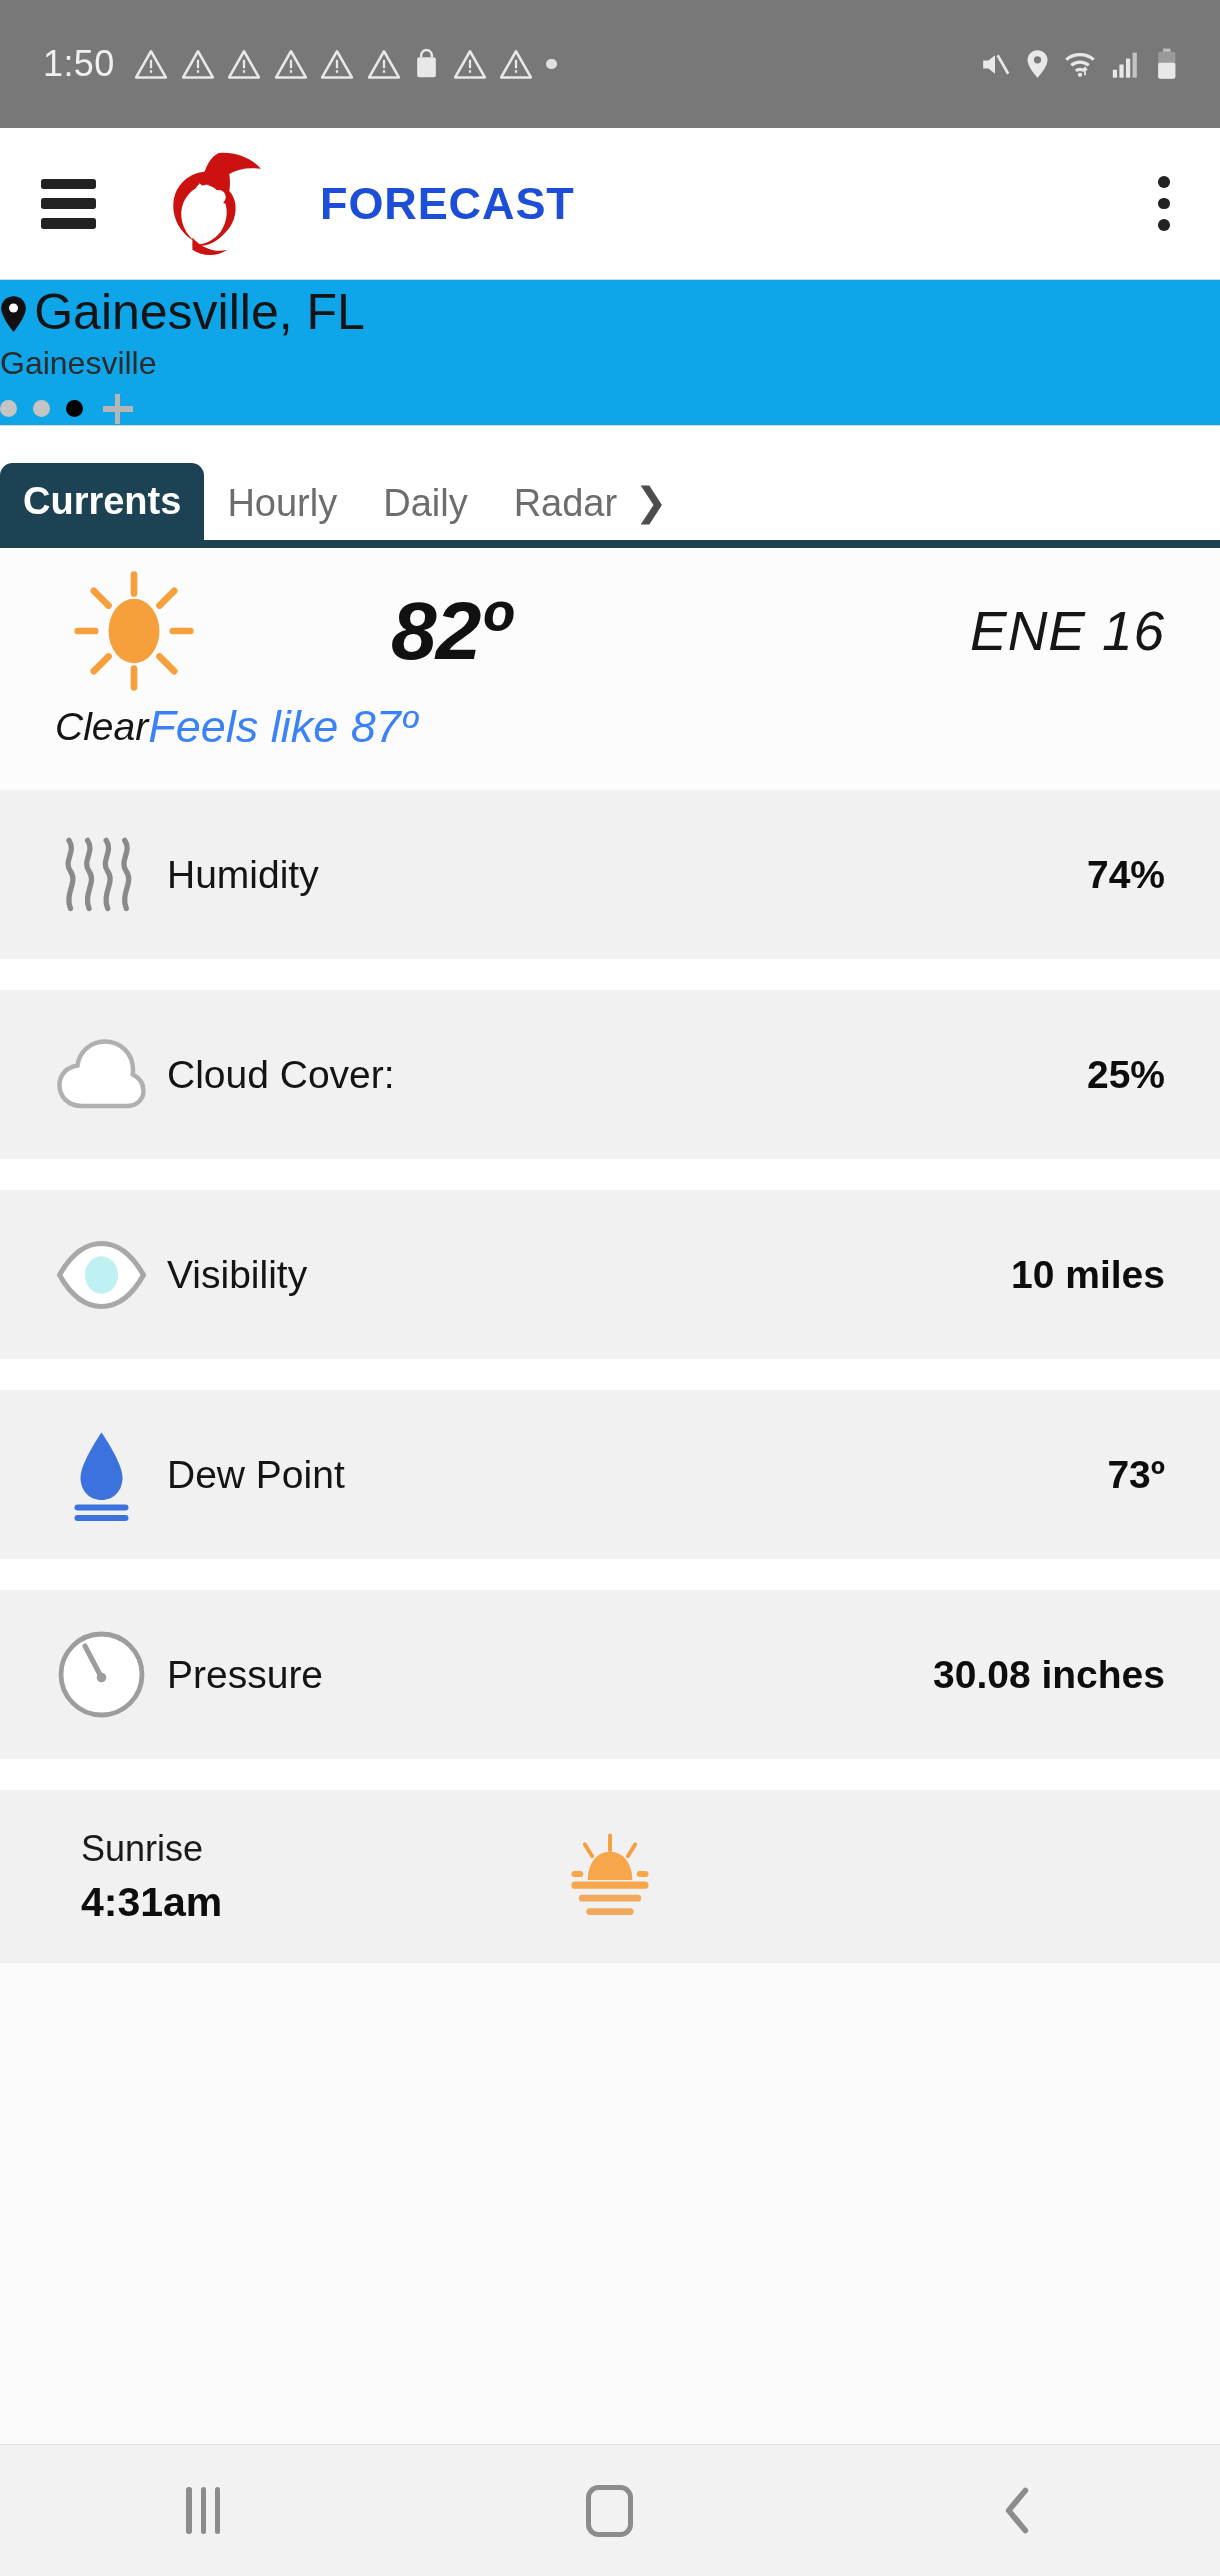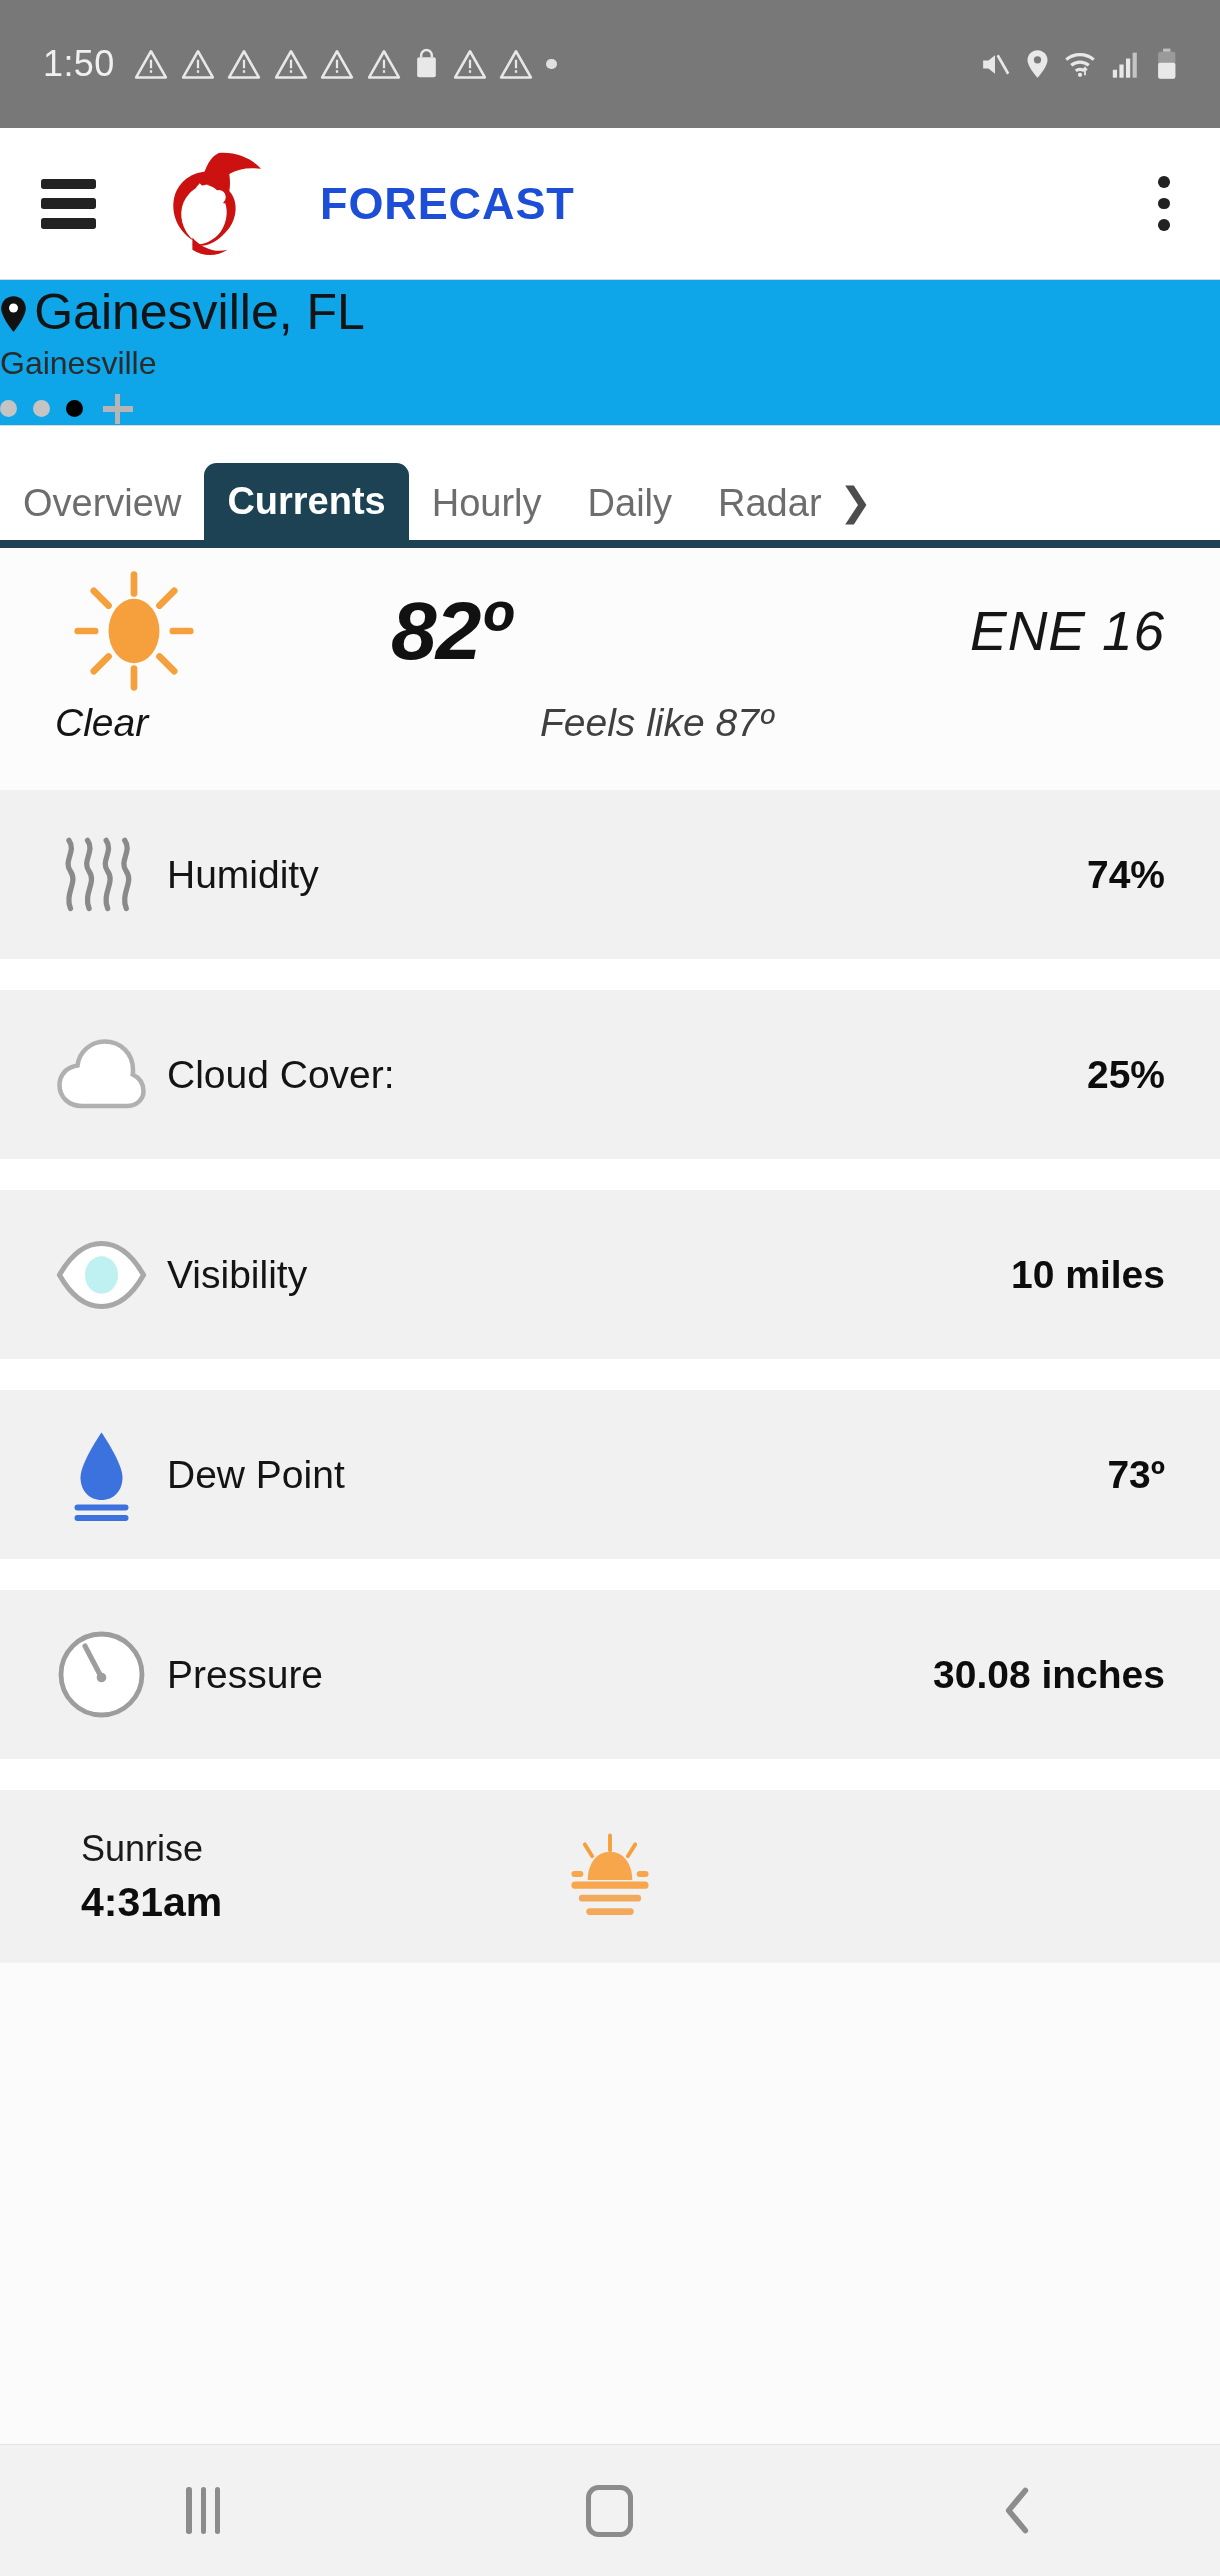--- a/index.html
+++ b/index.html
@@ -73,21 +73,21 @@
   .tab-underline { height:8px; background:#1d4254; width:100%; }
 
   
   .current-block { flex:0 0 242px; background:#fcfcfc; display:flex; flex-direction:column; padding:0 55px;font-style:italic; }
   .current-top { display:flex; align-items:center; height:165px; }
   .cc-icon { width:157px; flex:0 0 157px; display:flex; align-items:center; justify-content:center; }
   .cc-temp { flex:1; text-align:center; font-size:82px; font-weight:bold; color:#111; letter-spacing:-0.9px; }
   .cc-wind { flex:1; text-align:right; font-size:55px; color:#161616; letter-spacing:0.9px; }
   .current-bottom { display:flex; align-items:center; margin-top:-12.5px; }
   .cc-cond { font-size:39px; color:#141414; }
-  .cc-feels { flex:1; text-align:center; font-size:39px; color:#404040; }
+  .cc-feels { flex:1; text-align:left; font-size:45px; color:#3b82f6; }
 
   
   .rows { display:flex; flex-direction:column; background:#ffffff;gap:22px; }
   .row {
     height:178px; background:#f1f1f1; display:flex; align-items:center;
     padding:0 55px; border-bottom:9px solid #ffffff;
   }
   .row-icon { width:112px; flex:0 0 112px; display:flex; align-items:center; justify-content:flex-start; }
   .row-label { font-size:39px; color:#141414; flex:1; }
   .row-value { font-size:39px; font-weight:bold; color:#0d0d0d; text-align:right; min-width:358px; }
@@ -274,21 +274,20 @@
     <div class="pager">
       <span class="pdot"></span>
       <span class="pdot"></span>
       <span class="pdot active"></span>
       <span class="plus"></span>
     </div>
   </div>
 
   <div class="tabstrip-wrap">
     <div class="tabstrip">
-      <div class="tab">Overview</div>
       <div class="tab active">Currents</div>
       <div class="tab">Hourly</div>
       <div class="tab">Daily</div>
       <div class="tab">Radar</div>
       <div class="tab-arrow">❯</div>
     </div>
     <div class="tab-underline"></div>
   </div>
 
   <div class="current-block">

